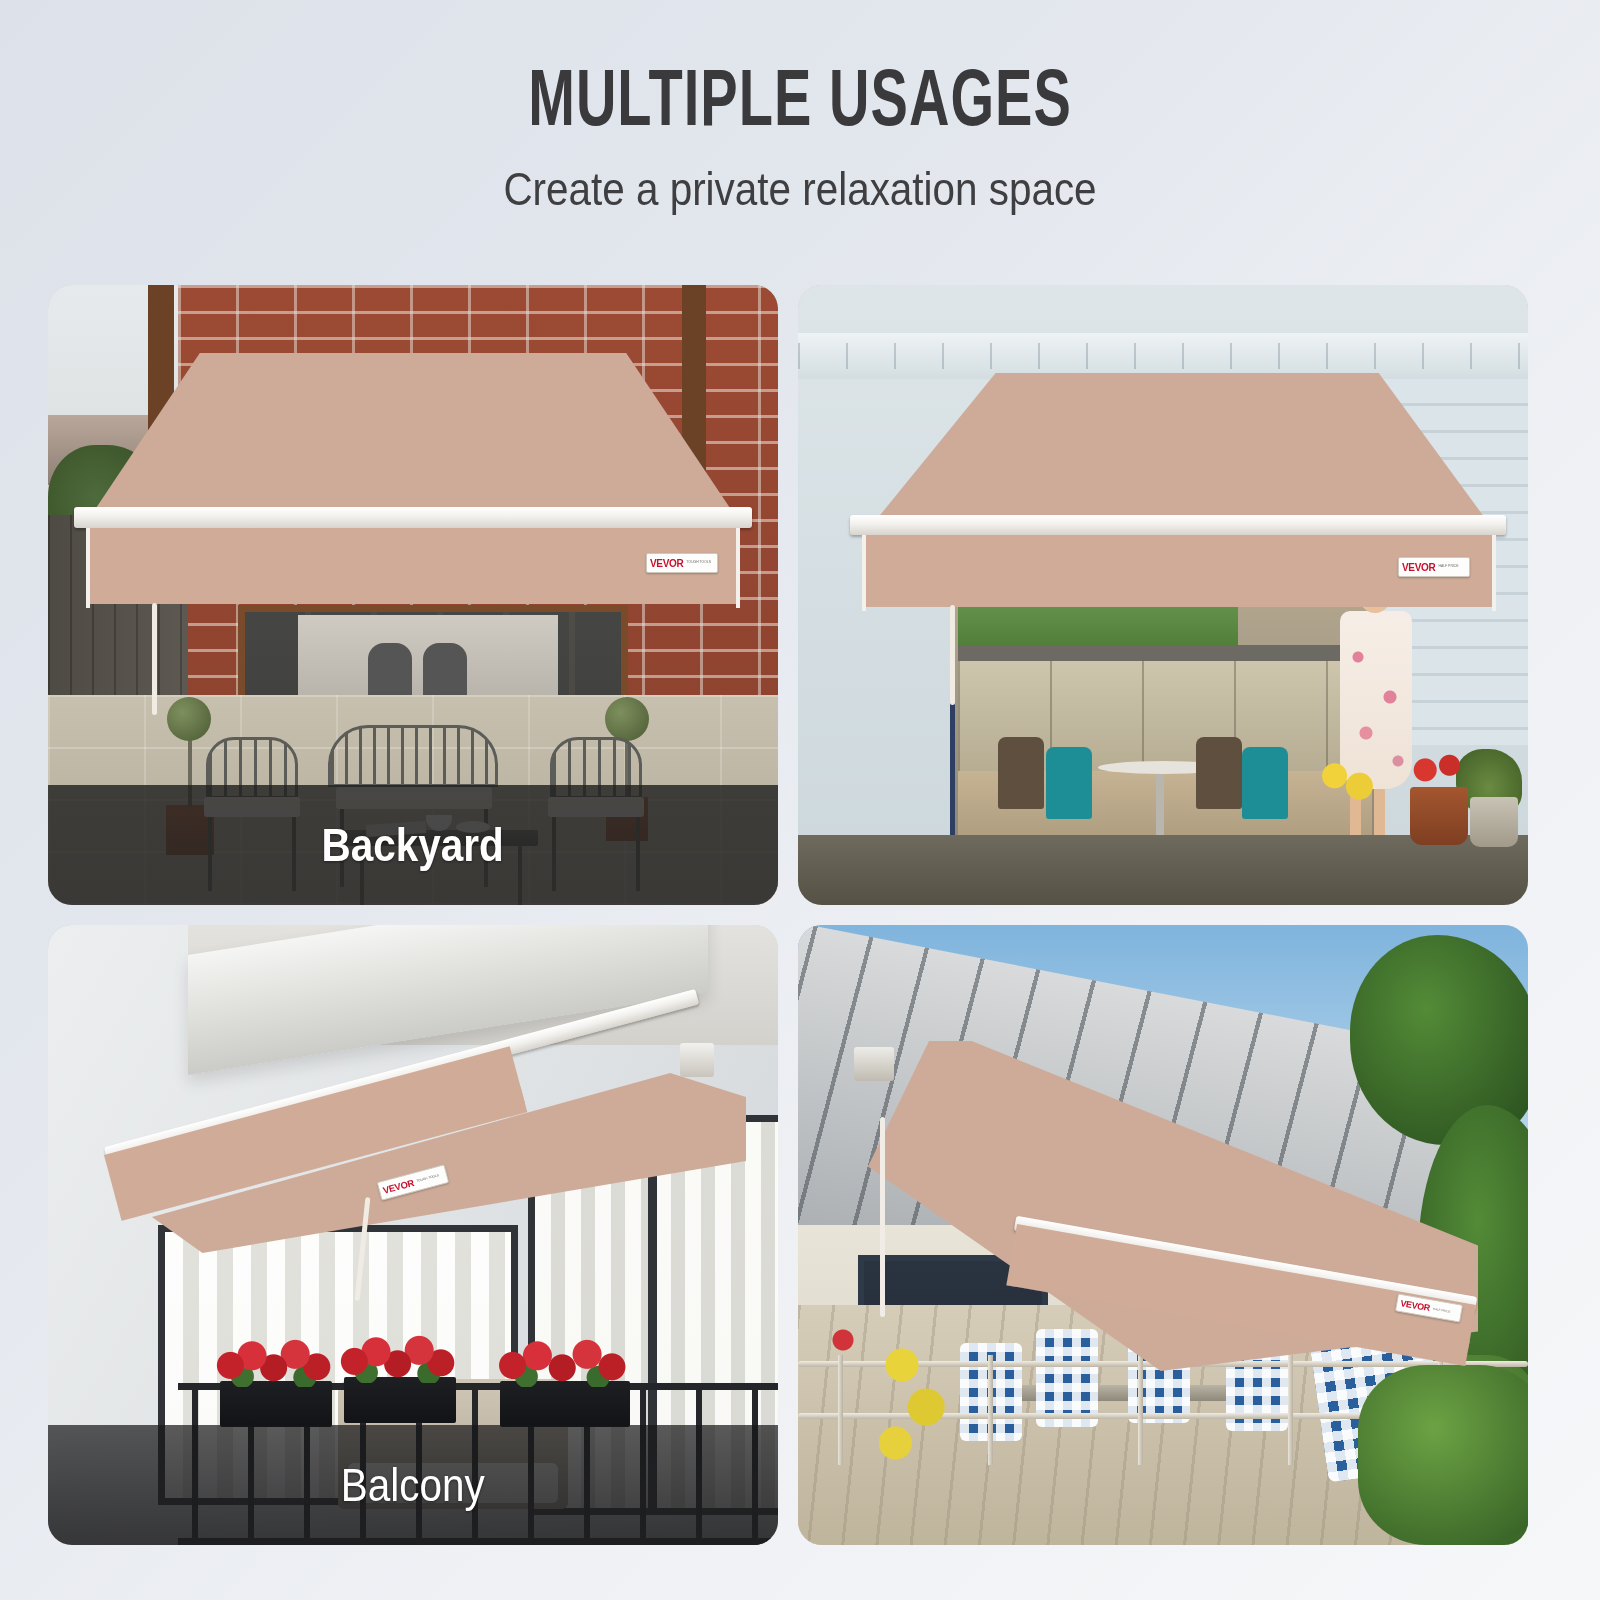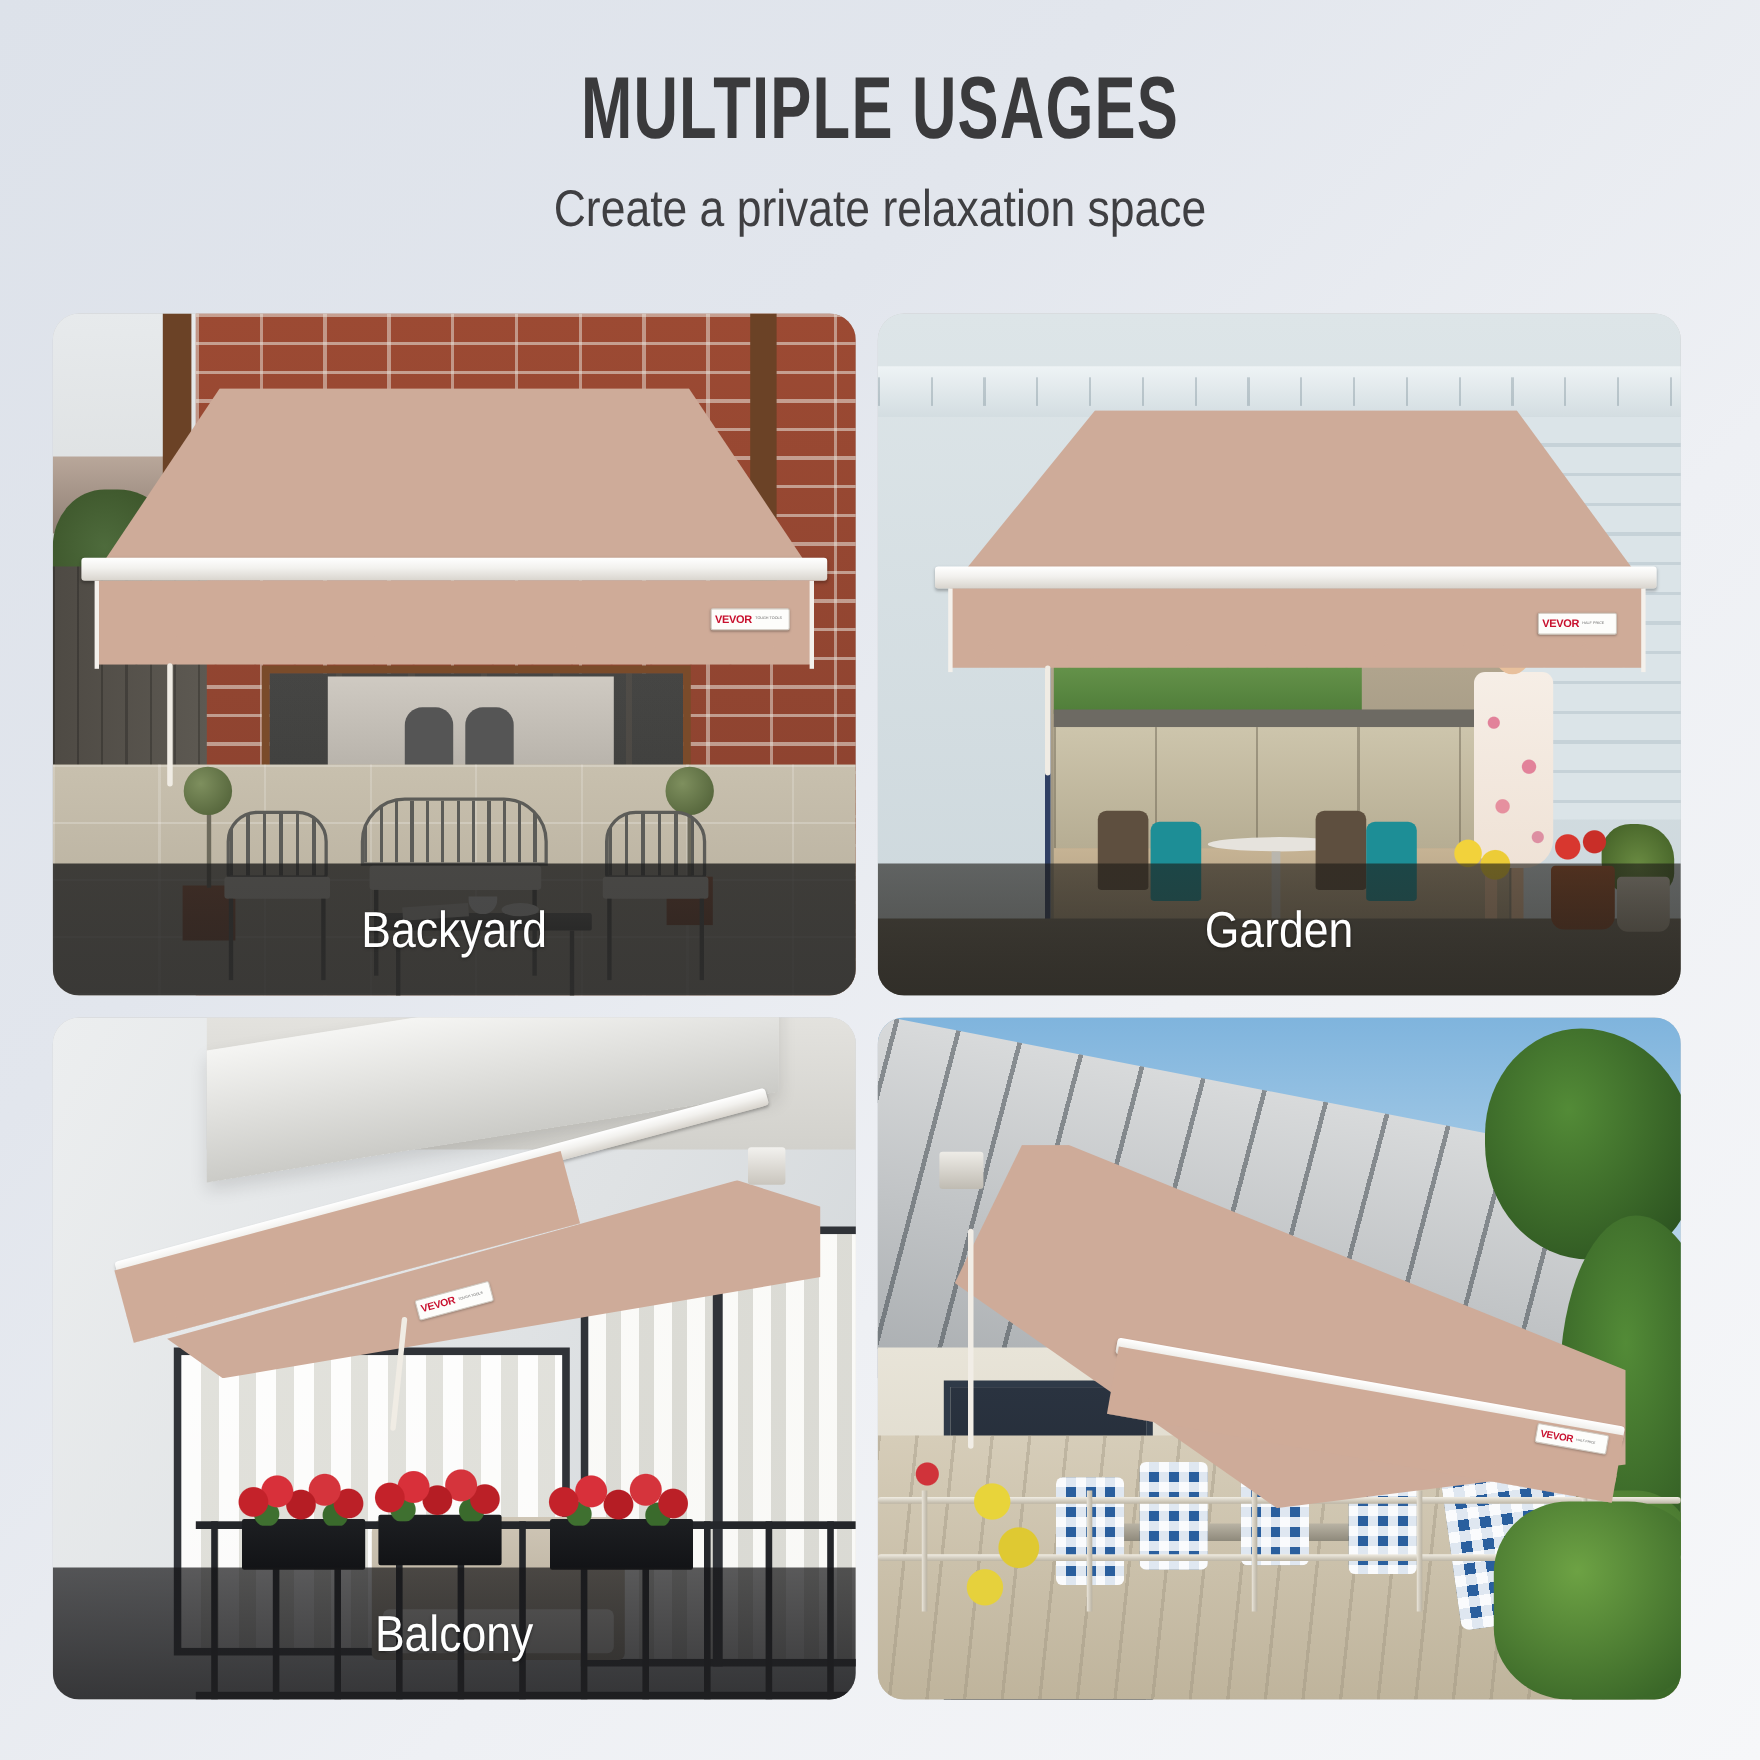--- a/index.html
+++ b/index.html
@@ -40,21 +40,21 @@
     border-radius:24px; overflow:hidden;
     background:#c9c9c9;
   }
   .scene { position:absolute; inset:0; }
 
   .caption-bar {
     position:absolute; left:0; right:0; bottom:0; height:120px;
     display:flex; align-items:center; justify-content:center;
     z-index:40;
   }
-  .caption-bar.dark  { background:linear-gradient(to bottom, rgba(30,30,30,0.80) 0%, rgba(38,38,38,0.86) 100%); }
+  .caption-bar.dark  { background:linear-gradient(to bottom, rgba(30,30,30,0.80) 0%, rgba(38,38,38,0.86) 100%);font-weight:bold; }
   .caption-bar.soft  { background:linear-gradient(to bottom, rgba(28,26,22,0.62) 0%, rgba(40,38,34,0.80) 100%); }
   .caption-bar.soft2 { background:linear-gradient(to bottom, rgba(22,22,24,0.70) 0%, rgba(30,30,32,0.88) 100%); }
   .caption-bar.soft3 { background:linear-gradient(to bottom, rgba(26,24,20,0.52) 0%, rgba(34,32,28,0.74) 100%); }
   .caption-text {
     color:#fff; font-size:46px; line-height:1;
     transform:scaleX(0.88); transform-origin:center;
     text-shadow:0 1px 3px rgba(0,0,0,.45); white-space:nowrap;
   }
 
   
@@ -407,23 +407,20 @@
         <div class="scallop"></div>
       </div>
       <div style="position:absolute; left:64px; top:250px; width:4px; height:76px; background:#f4f1ec;"></div>
       <div style="position:absolute; left:694px; top:250px; width:4px; height:76px; background:#f4f1ec;"></div>
       <div style="position:absolute; left:152px; top:320px; width:5px; height:100px; background:#f0ece4; border-radius:3px;"></div>
       <div class="vevor" style="left:600px; top:272px; width:72px; height:20px;">
         <span class="vw" style="font-size:10px;">VEVOR</span>
         <span class="vt" style="font-size:3.4px;">HALF PRICE</span>
       </div>
     </div>
-    <div class="caption-bar soft">
-      <span class="caption-text">Garden</span>
-    </div>
   </div>
 
   <div class="panel">
     <div class="scene">
       <div class="p3-wall"></div>
       <div class="p3-ceil"></div>
       <div class="p3-slab"></div>
 
       <div class="p3-window">
         <div class="p3-curtain"></div>

